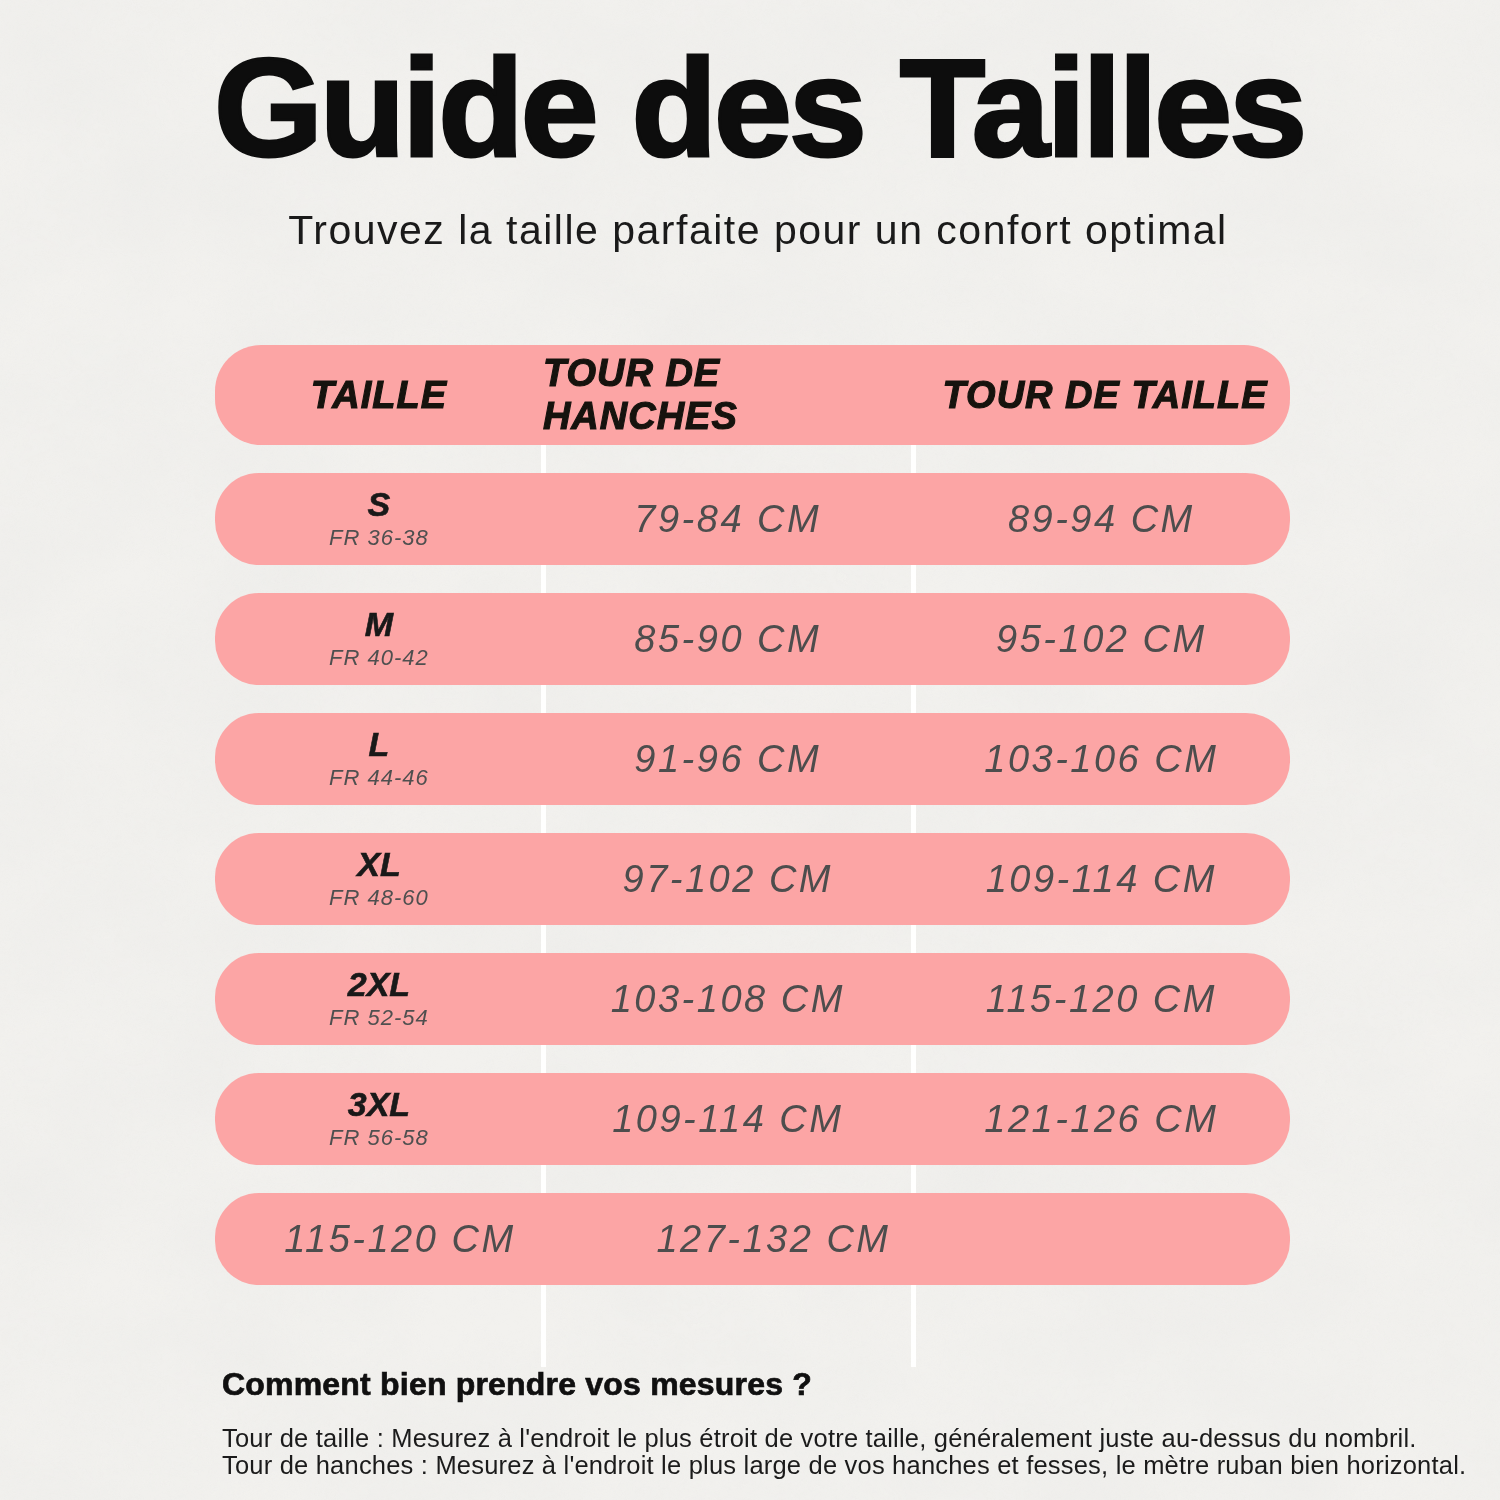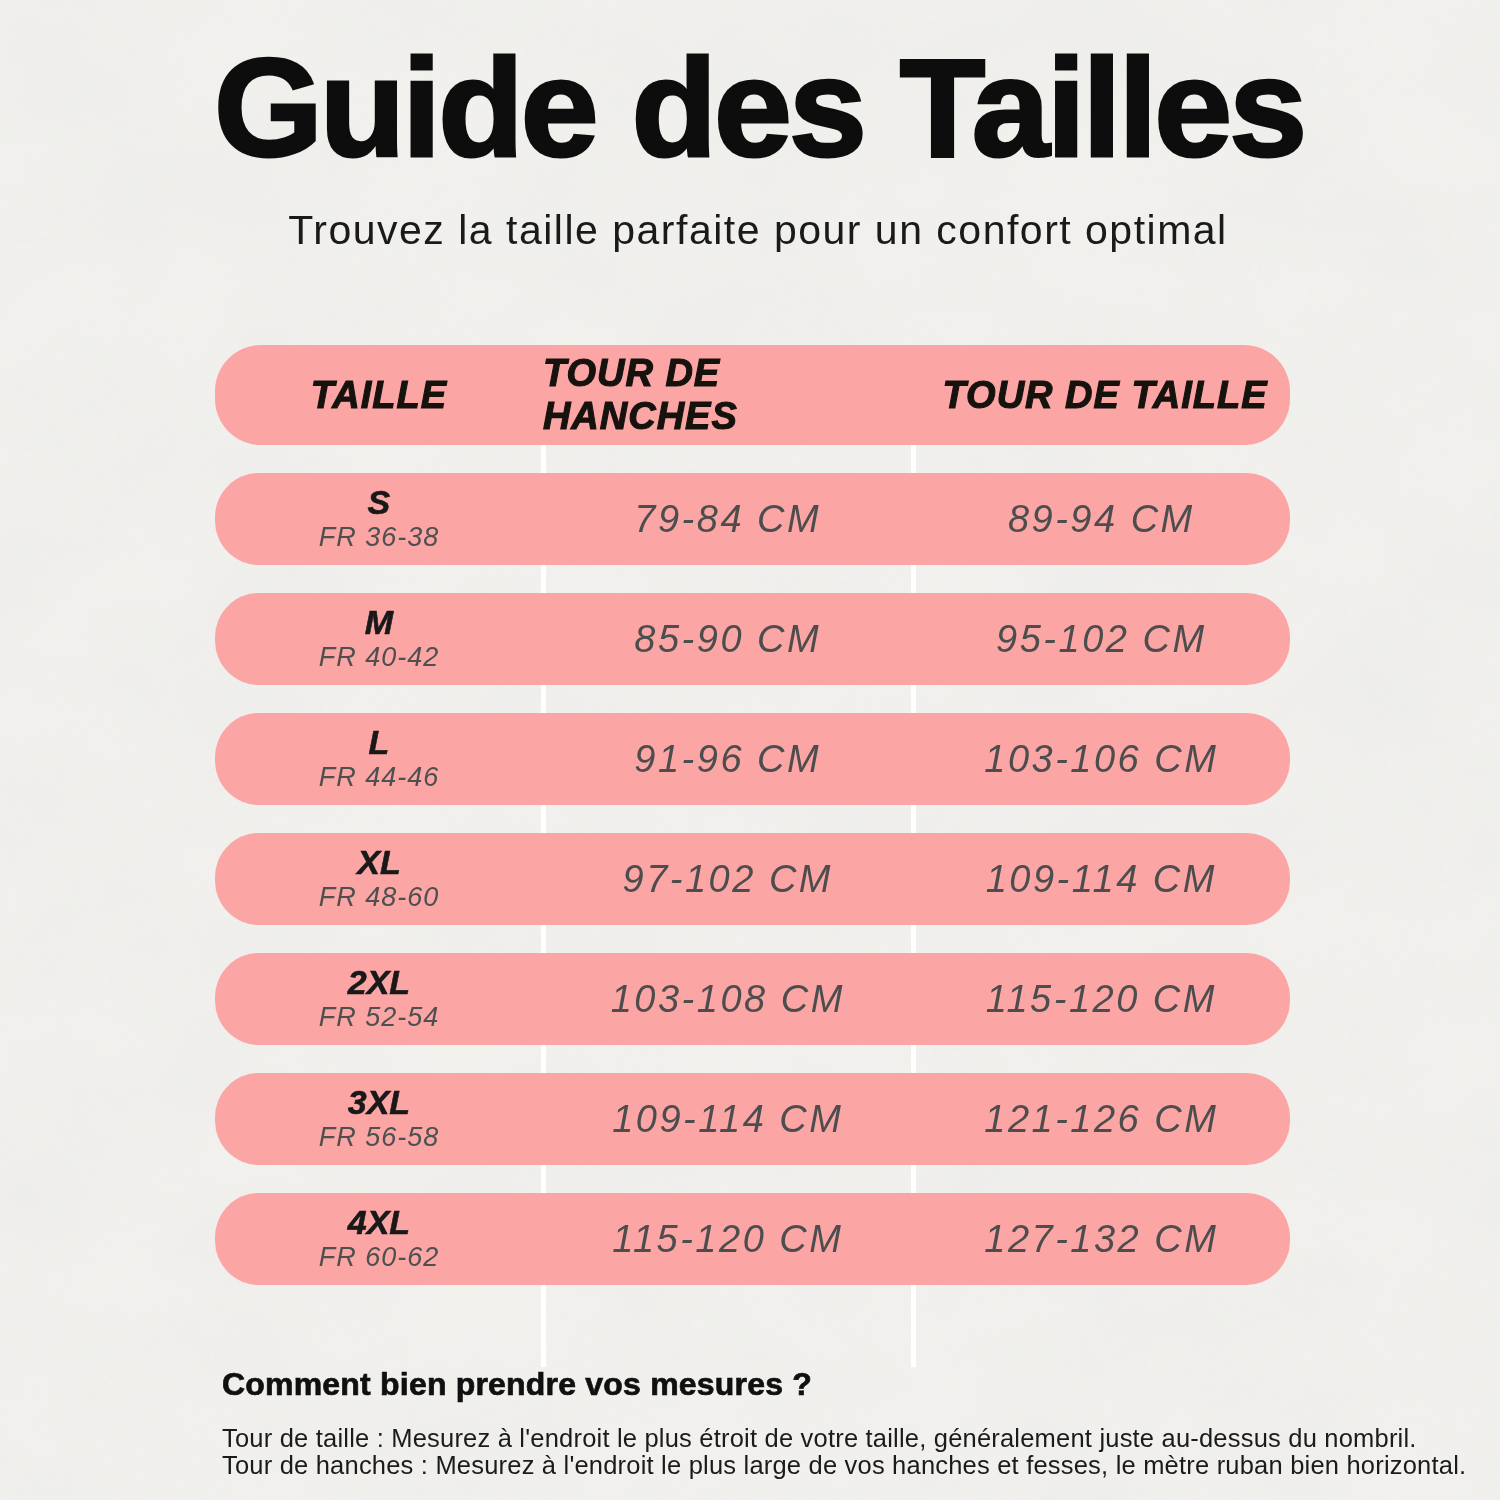--- a/index.html
+++ b/index.html
@@ -50,21 +50,21 @@
   .c3 { width:35.1%; }
 
   .header-label {
     font-size:38px; font-weight:bold; letter-spacing:1px;
     color:#16130e; -webkit-text-stroke:1.1px #16130e;
   }
   .size {
     font-size:34px; font-weight:bold; color:#191919;
     -webkit-text-stroke:0.6px #191919; line-height:1.05;
   }
-  .fr { font-size:27px; color:#4f4f4f; margin-top:2px; letter-spacing:1px; }
+  .fr { font-size:22px; color:#4f4f4f; margin-top:2px; letter-spacing:1px; }
   .value { font-size:38px; color:#4d4d4d; letter-spacing:2.5px; }
 
   .footer-heading {
     position:absolute; left:222px; top:1366px;
     font-size:32px; font-weight:bold; color:#101010;
     -webkit-text-stroke:0.7px #101010; letter-spacing:0.2px;
   }
   .footer-line {
     position:absolute; left:222px;
     font-size:25.5px; color:#1b1b1b; letter-spacing:0.2px;
@@ -181,24 +181,20 @@
     </div>
     <div class="cell c2">
       <span class="value">109-114 CM</span>
     </div>
     <div class="cell c3">
       <span class="value">121-126 CM</span>
     </div>
   </div>
 
   <div class="pill row">
-    <div class="cell c1">
-      <span class="size">4XL</span>
-      <span class="fr">FR 60-62</span>
-    </div>
     <div class="cell c2">
       <span class="value">115-120 CM</span>
     </div>
     <div class="cell c3">
       <span class="value">127-132 CM</span>
     </div>
   </div>
 </div>
 </div>
 

